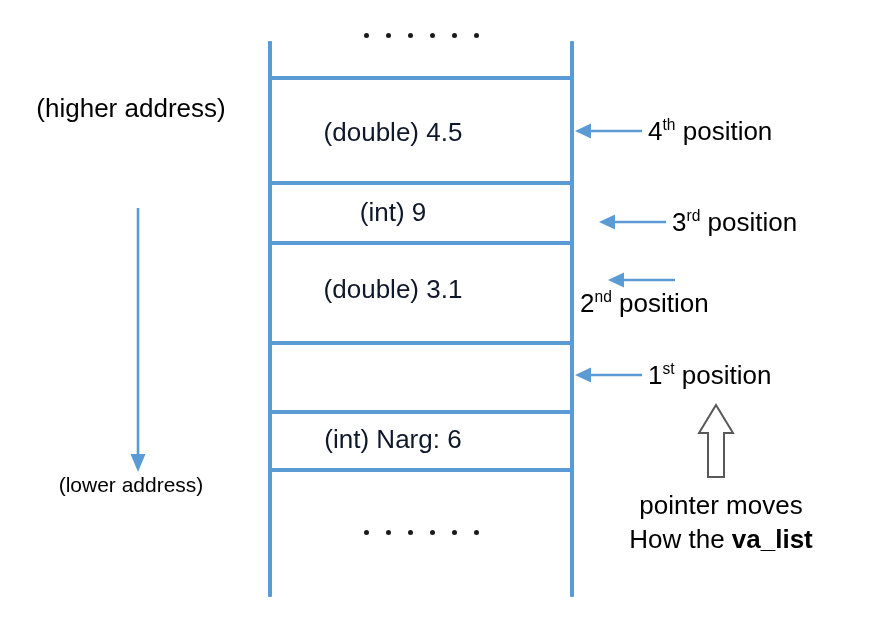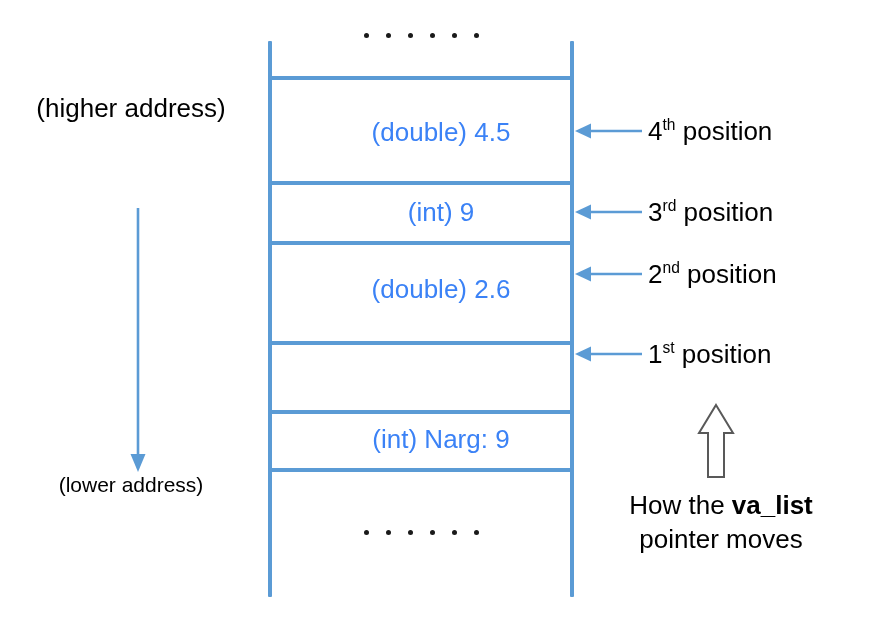--- a/index.html
+++ b/index.html
@@ -45,26 +45,25 @@
     height: 4px;
     background: #5B9BD5;
     border-radius: 1px;
   }
 
   .cell-label {
     position: absolute;
     left: 0px;
     width: 250px;
     text-align: center;
-    color: #3b82f6;
+    color: #0f172a;
     font-size: 26px;
     line-height: 1;
     font-family: "Liberation Sans", sans-serif;
     white-space: nowrap;
-    padding-left: 48px;
   }
 
   .dots-row {
     position: absolute;
     left: 0px;
     width: 306px;
     display: flex;
     justify-content: center;
     gap: 17px;
   }
@@ -181,22 +180,22 @@
       <span class="dot"></span>
       <span class="dot"></span>
       <span class="dot"></span>
       <span class="dot"></span>
       <span class="dot"></span>
       <span class="dot"></span>
     </div>
 
     <div class="cell-label" style="top:78px;">(double) 4.5</div>
     <div class="cell-label" style="top:158px;">(int) 9</div>
-    <div class="cell-label" style="top:235px;">(double) 2.6</div>
-    <div class="cell-label" style="top:385px;">(int) Narg: 9</div>
+    <div class="cell-label" style="top:235px;">(double) 3.1</div>
+    <div class="cell-label" style="top:385px;">(int) Narg: 6</div>
 
     <div class="dots-row" style="top:489px;">
       <span class="dot"></span>
       <span class="dot"></span>
       <span class="dot"></span>
       <span class="dot"></span>
       <span class="dot"></span>
       <span class="dot"></span>
     </div>
   </div>
@@ -204,54 +203,54 @@
   <div class="pos-arrow-row" style="top:113px;">
     <span>
       <svg class="pos-arrow-svg" width="68" height="20" viewBox="0 0 68 20" xmlns="http://www.w3.org/2000/svg">
         <line x1="68" y1="10" x2="15" y2="10" stroke="#5B9BD5" stroke-width="2.6"></line>
         <polygon points="1,10 17,2.5 17,17.5" fill="#5B9BD5"></polygon>
       </svg>
     </span>
     <span class="pos-label"><span>4</span><sup>th</sup><span> position</span></span>
   </div>
 
-  <div class="pos-arrow-row" style="top:194px;">
+  <div class="pos-arrow-row" style="top:204px;padding-left:24px;">
     <span>
       <svg class="pos-arrow-svg" width="68" height="20" viewBox="0 0 68 20" xmlns="http://www.w3.org/2000/svg">
         <line x1="68" y1="10" x2="15" y2="10" stroke="#5B9BD5" stroke-width="2.6"></line>
         <polygon points="1,10 17,2.5 17,17.5" fill="#5B9BD5"></polygon>
       </svg>
     </span>
     <span class="pos-label"><span>3</span><sup>rd</sup><span> position</span></span>
   </div>
 
-  <div class="pos-arrow-row" style="top:256px;">
+  <div class="pos-arrow-row" style="top:270px;flex-direction:column;">
     <span>
       <svg class="pos-arrow-svg" width="68" height="20" viewBox="0 0 68 20" xmlns="http://www.w3.org/2000/svg">
         <line x1="68" y1="10" x2="15" y2="10" stroke="#5B9BD5" stroke-width="2.6"></line>
         <polygon points="1,10 17,2.5 17,17.5" fill="#5B9BD5"></polygon>
       </svg>
     </span>
     <span class="pos-label"><span>2</span><sup>nd</sup><span> position</span></span>
   </div>
 
-  <div class="pos-arrow-row" style="top:336px;">
+  <div class="pos-arrow-row" style="top:357px;">
     <span>
       <svg class="pos-arrow-svg" width="68" height="20" viewBox="0 0 68 20" xmlns="http://www.w3.org/2000/svg">
         <line x1="68" y1="10" x2="15" y2="10" stroke="#5B9BD5" stroke-width="2.6"></line>
         <polygon points="1,10 17,2.5 17,17.5" fill="#5B9BD5"></polygon>
       </svg>
     </span>
     <span class="pos-label"><span>1</span><sup>st</sup><span> position</span></span>
   </div>
 
   <div id="block-up-arrow">
     <svg width="38" height="76" viewBox="0 0 38 76" xmlns="http://www.w3.org/2000/svg">
       <polygon points="19,2 36,30 27,30 27,74 11,74 11,30 2,30" fill="#ffffff" stroke="#595959" stroke-width="2" stroke-linejoin="miter"></polygon>
     </svg>
   </div>
 
   <div id="va-list-caption">
+    <div>pointer moves</div>
     <div><span>How the </span><b>va_list</b></div>
-    <div>pointer moves</div>
   </div>
 
 </div>
 
 </body></html>

